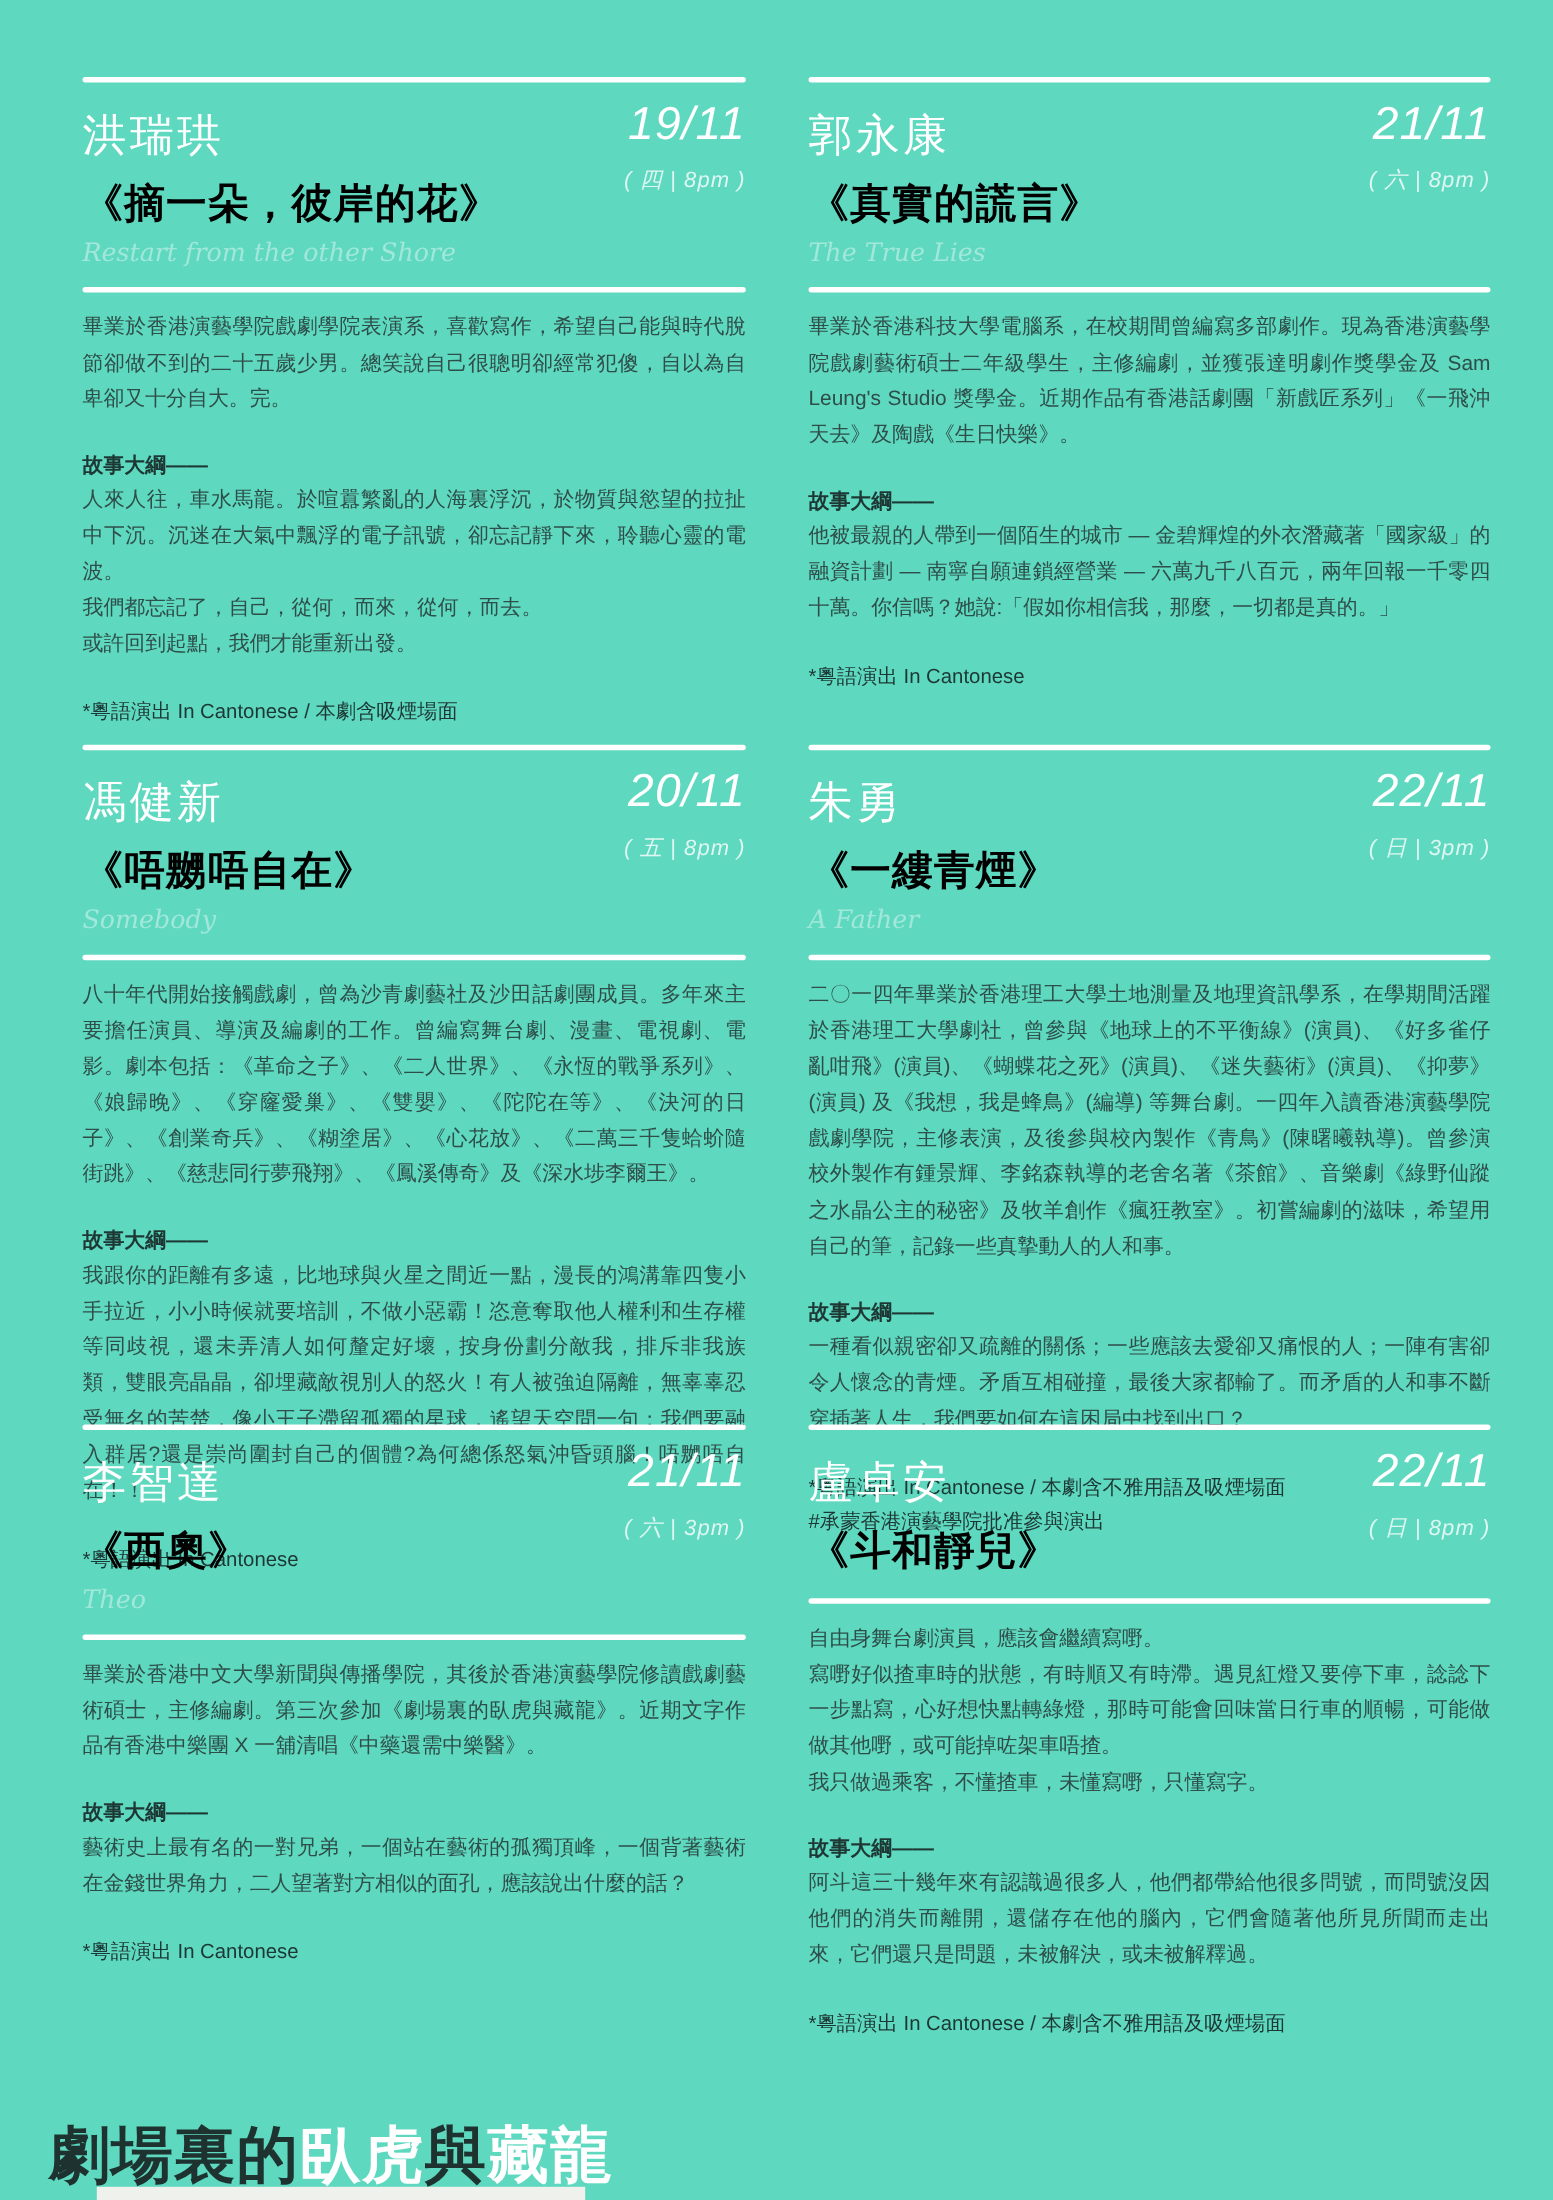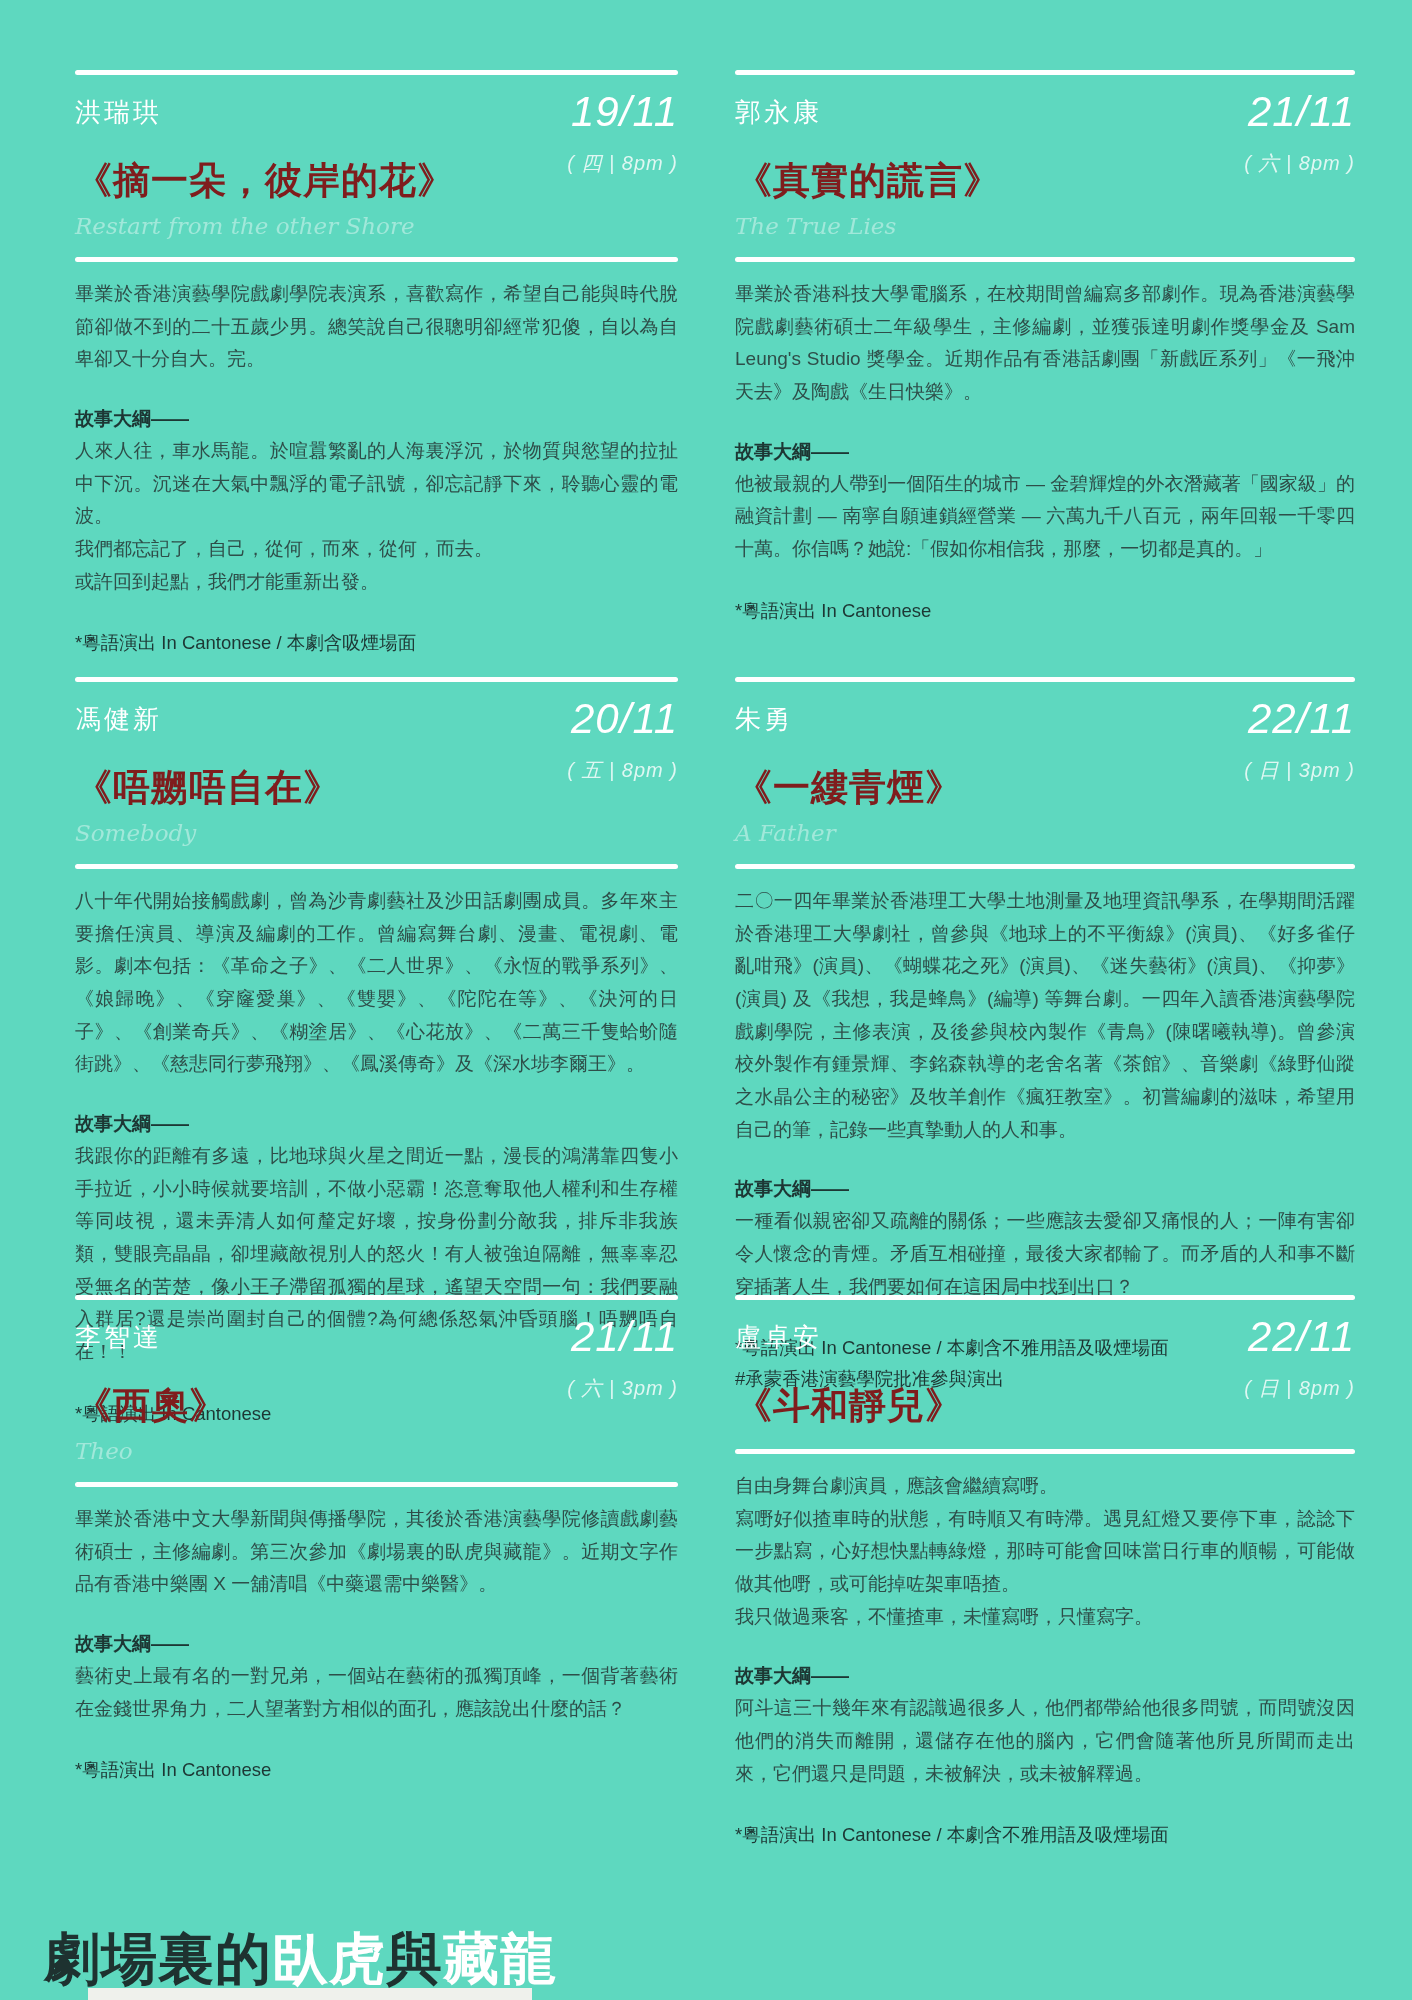--- a/index.html
+++ b/index.html
@@ -4,22 +4,22 @@
 <style>
   html,body { margin:0; padding:0; }
   .sheet {
     position:relative; width:1412px; height:2000px;
     background:#5ed8bf; overflow:hidden;
     font-family:"Liberation Sans", sans-serif;
   }
   .card { position:absolute; }
   .rule { height:5px; background:#ffffff; border-radius:3px; }
   .rule-mid { margin-top:18px; }
-  .name { color:#ffffff; font-size:26px; font-weight:400; letter-spacing:3px; margin:20px 0 0; }
-  .title { color:#7f1d1d; font-size:37px; font-weight:700; letter-spacing:1px; margin:26px 0 0; }
+  .name { color:#ffffff; font-size:40px; font-weight:400; letter-spacing:3px; margin:20px 0 0; }
+  .title { color:#000000; font-size:37px; font-weight:700; letter-spacing:1px; margin:10px 0 0; }
   .subtitle {
     color:rgba(255,255,255,0.42);
     font-family:"DejaVu Serif", serif; font-style:italic;
     font-size:23px; margin-top:7px;
   }
   .bio, .syn {
     color:#2e4e49; font-size:19px; line-height:1.72;
     margin:16px 0 0; text-align:justify; white-space:pre-line;
   }
   .syn-label { color:#1d3734; font-weight:700; font-size:19px; margin:30px 0 0; }

